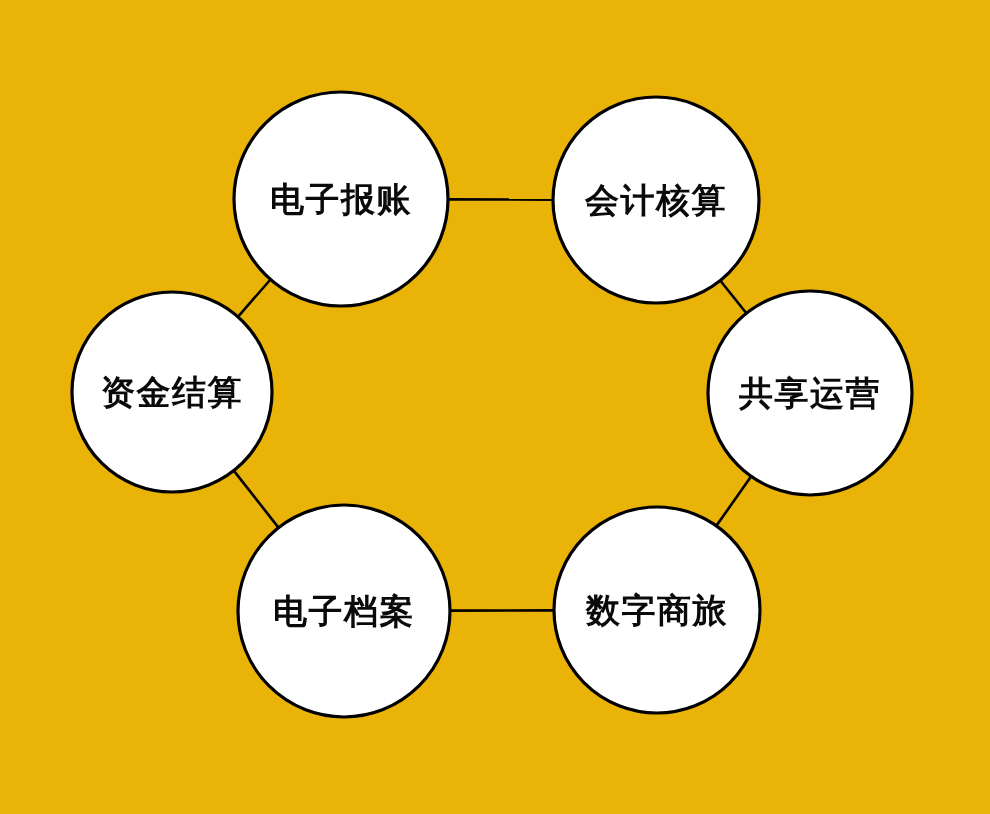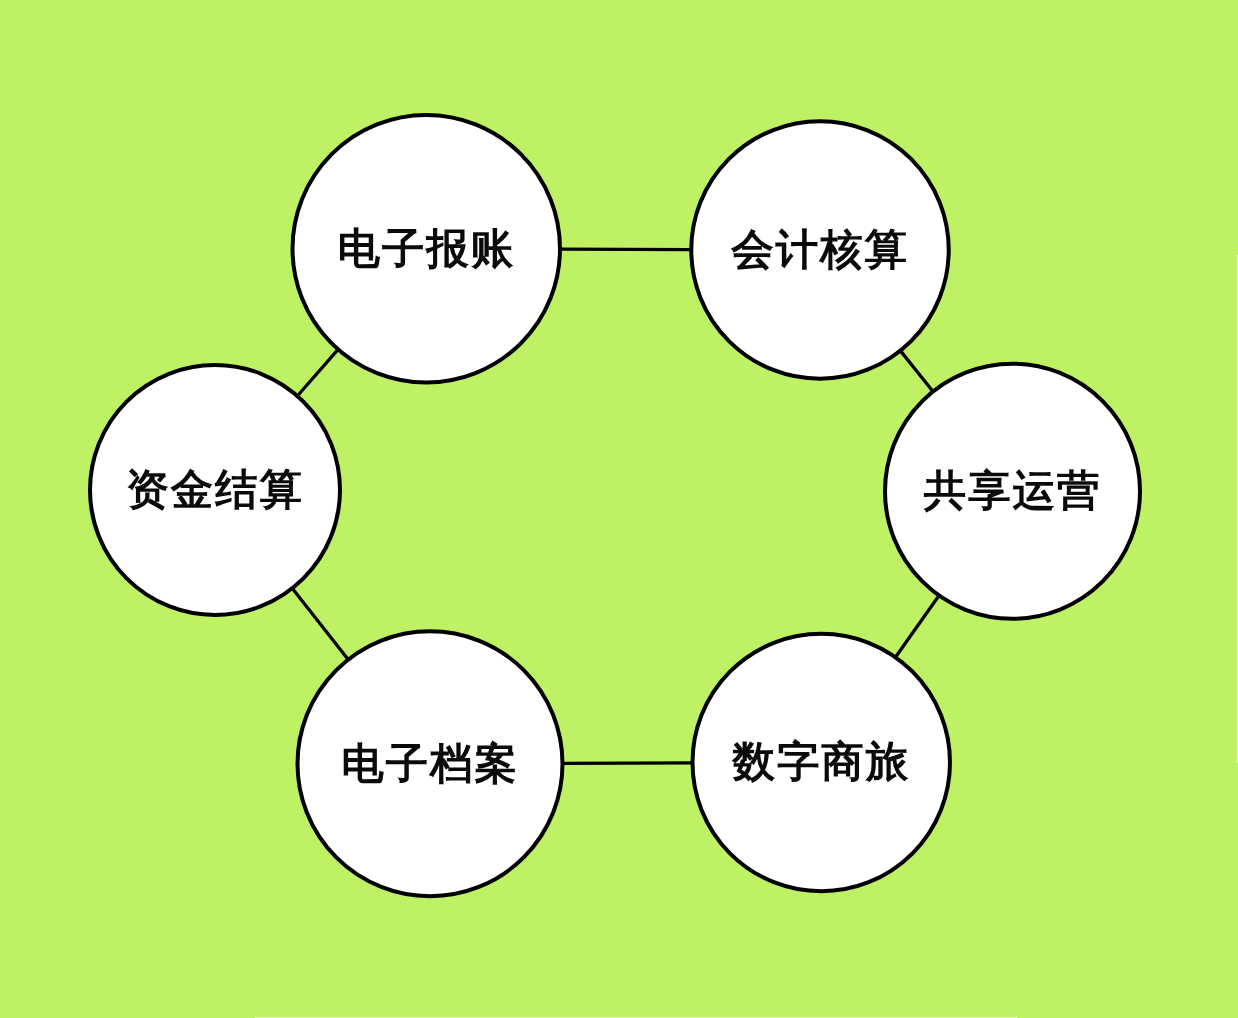--- a/index.html
+++ b/index.html
@@ -8,21 +8,21 @@
     padding: 0;
     background: #ffffff;
   }
   body {
     font-family: "Liberation Sans", "DejaVu Sans", sans-serif;
   }
   #diagram-canvas {
     position: relative;
     width: 990px;
     height: 814px;
-    background: #bef264;
+    background: #eab308;
     overflow: hidden;
   }
   #ring-svg {
     position: absolute;
     left: 0;
     top: 0;
     width: 990px;
     height: 814px;
     display: block;
   }

